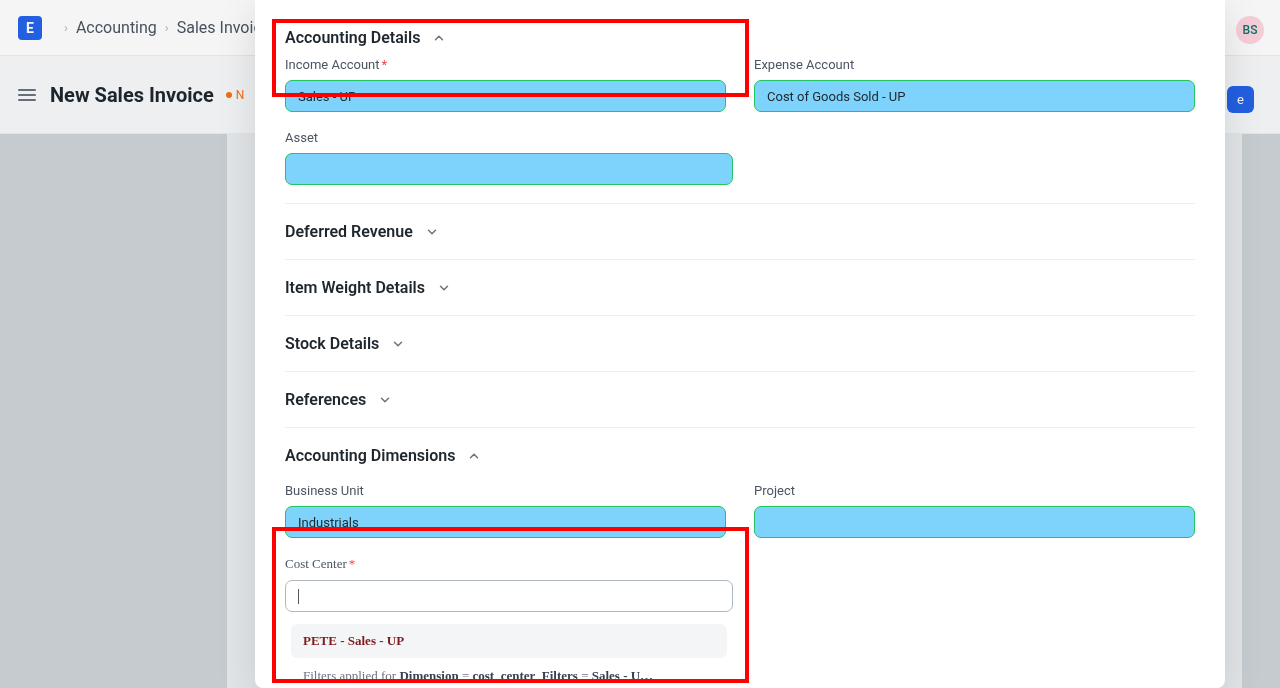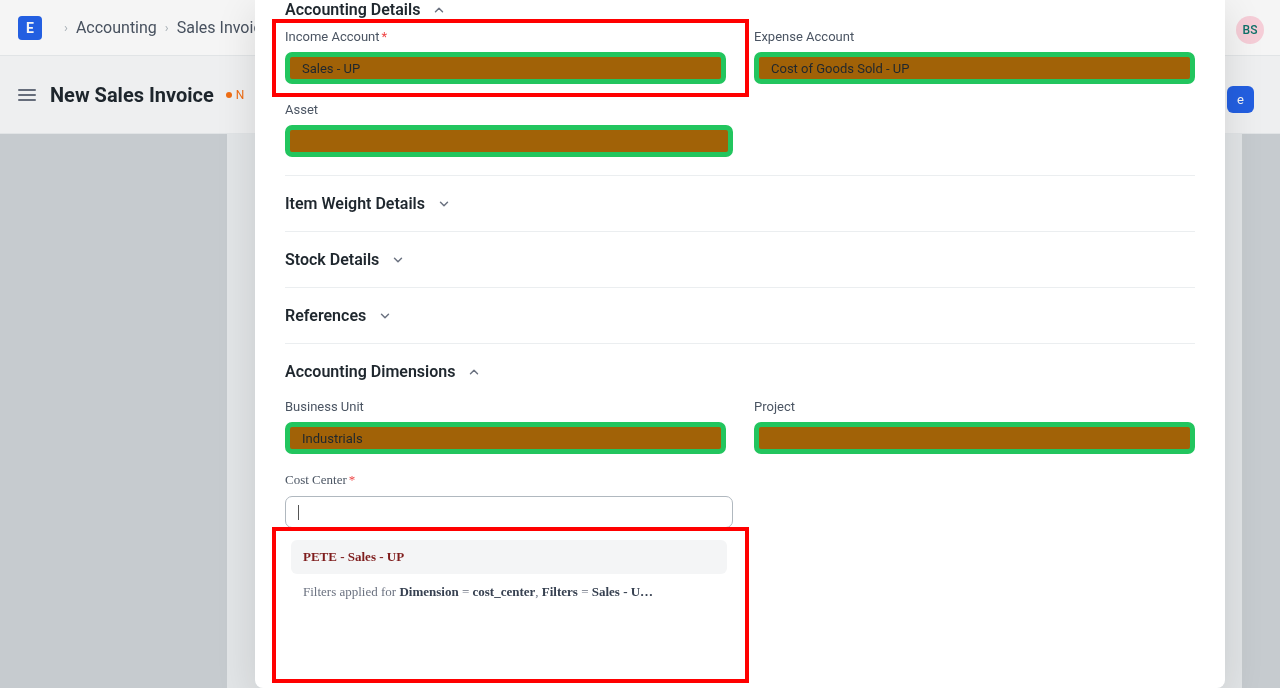--- a/index.html
+++ b/index.html
@@ -162,22 +162,23 @@
     
     .section-head {
       display: flex;
       align-items: center;
       padding: 18px 0;
       border-top: 1px solid #ebeef0;
       cursor: pointer;
     }
     .section-head.first {
       border-top: none;
-      padding-top: 0;
+      padding-top: 12px;
       padding-bottom: 10px;
+      margin-top: 16px;
     }
     .section-title {
       font-size: 16px;
       font-weight: 600;
       color: #1f272e;
     }
     .chev {
       margin-left: 12px;
       display: inline-flex;
     }
@@ -197,22 +198,22 @@
       color: #4b5563;
       margin-bottom: 8px;
     }
     .req-star {
       color: #ef4444;
       margin-left: 2px;
     }
     .field-input {
       width: 100%;
       height: 32px;
-      background: #a16207;
-      border: 5px solid #22c55e;
+      background: #7dd3fc;
+      border: 1px solid #22c55e;
       border-radius: 7px;
       padding: 0 12px;
       display: flex;
       align-items: center;
       font-size: 13px;
       color: #1f272e;
     }
     .field-input.active {
       background: #fff;
       border: 1px solid #b0b8bf;
@@ -328,20 +329,28 @@
 
     <div class="fields-row">
       <div class="field">
         <div class="field-label">
           <span>Asset</span>
         </div>
         <div class="field-input"></div>
       </div>
     </div>
 
+    <div class="section-head">
+      <span class="section-title">Deferred Revenue</span>
+      <span class="chev">
+        <svg width="14" height="14" viewBox="0 0 24 24" fill="none" stroke="#6b7280" stroke-width="2.5" stroke-linecap="round" stroke-linejoin="round">
+            <polyline points="6 9 12 15 18 9"></polyline>
+          </svg>
+      </span>
+    </div>
 
     <div class="section-head">
       <span class="section-title">Item Weight Details</span>
       <span class="chev">
         <svg width="14" height="14" viewBox="0 0 24 24" fill="none" stroke="#6b7280" stroke-width="2.5" stroke-linecap="round" stroke-linejoin="round">
             <polyline points="6 9 12 15 18 9"></polyline>
           </svg>
       </span>
     </div>
 

